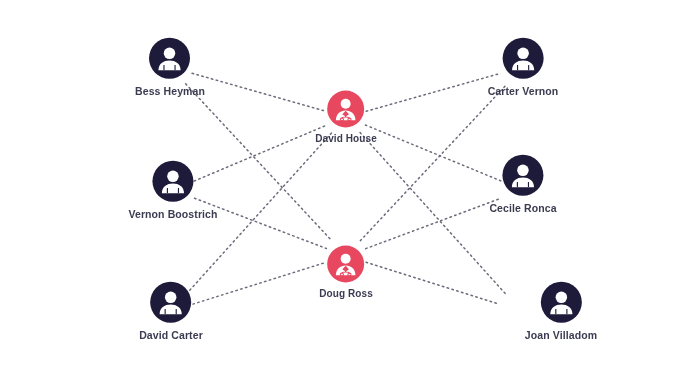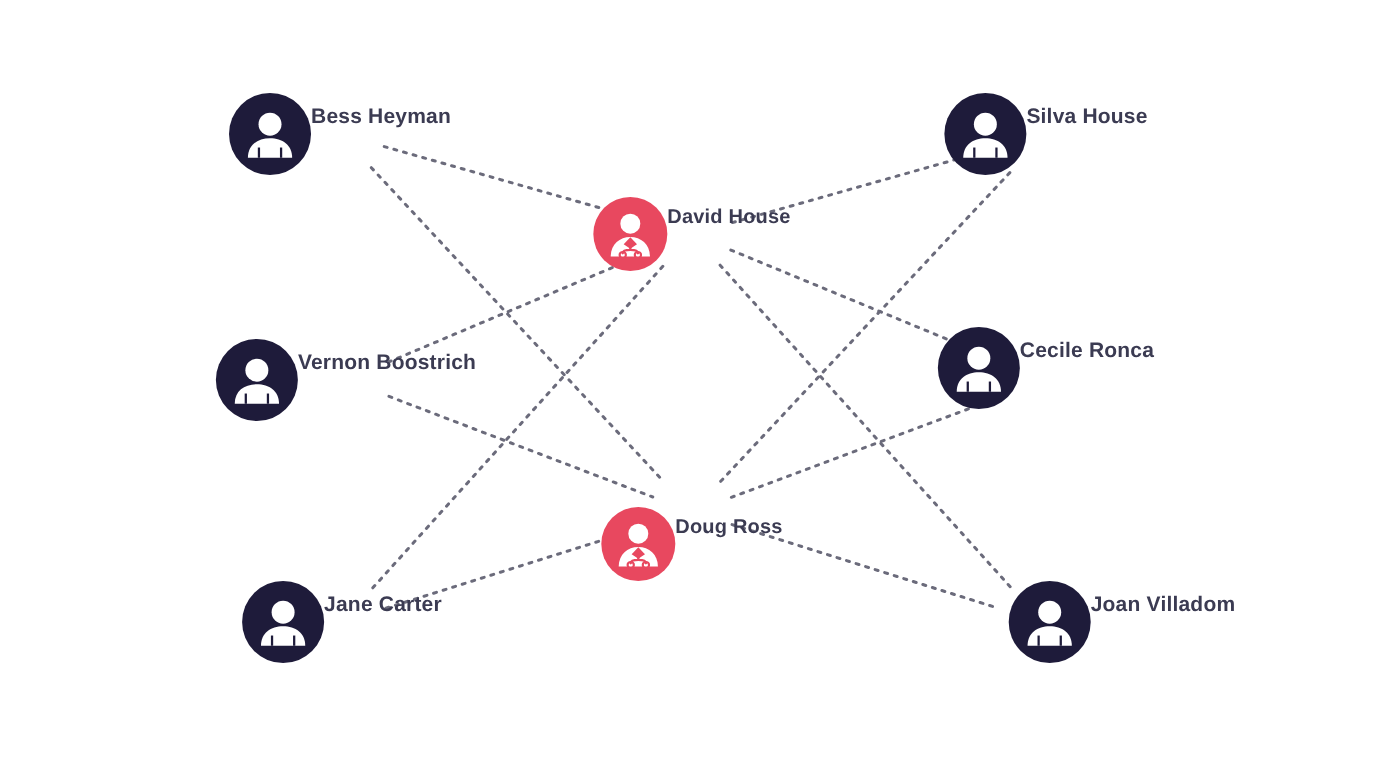--- a/index.html
+++ b/index.html
@@ -25,22 +25,22 @@
     position: absolute;
     left: 0;
     top: 0;
     width: 693px;
     height: 390px;
   }
   .node {
     position: absolute;
     transform: translate(-50%, -50%);
     display: flex;
-    flex-direction: row;
-    align-items: flex-start;
+    flex-direction: column;
+    align-items: center;
   }
   .node-circle {
     border-radius: 50%;
     display: flex;
     align-items: center;
     justify-content: center;
   }
   .node-peripheral .node-circle {
     width: 41px;
     height: 41px;
@@ -108,21 +108,21 @@
       </div>
       <div class="node node-peripheral" style="left: 171px; top: 311px;">
         <div class="node-circle">
           <svg viewBox="0 0 40 40" width="41" height="41">
             <circle cx="20" cy="15.2" r="5.6" fill="#ffffff"></circle>
             <path d="M9.2 31.6 C9.2 25.3 14.0 22.1 20 22.1 C26.0 22.1 30.8 25.3 30.8 31.6 Z" fill="#ffffff"></path>
             <rect x="14.05" y="26.6" width="1.1" height="5.0" fill="#1e1b3a"></rect>
             <rect x="24.85" y="26.6" width="1.1" height="5.0" fill="#1e1b3a"></rect>
           </svg>
         </div>
-        <div class="node-label">Jane Carter</div>
+        <div class="node-label">David Carter</div>
       </div>
       <div class="node node-central" style="left: 346px; top: 117px;">
         <div class="node-circle">
           <svg viewBox="0 0 40 40" width="37" height="37">
             <circle cx="20" cy="14.4" r="5.4" fill="#ffffff"></circle>
             <path d="M9.4 32.2 C9.4 25.6 14.2 21.6 20 21.6 C25.8 21.6 30.6 25.6 30.6 32.2 Z" fill="#ffffff"></path>
             <path d="M20 21.8 L16.4 25.6 L20 28.0 L23.6 25.6 Z" fill="#e8485f"></path>
             <path d="M20 26.4 L20 28.6 M20 28.6 C17.2 28.6 15.9 29.4 15.9 30.4 M20 28.6 C22.8 28.6 24.1 29.4 24.1 30.4" stroke="#e8485f" stroke-width="1.25" fill="none" stroke-linecap="round"></path>
             <circle cx="15.9" cy="31.4" r="1.7" fill="none" stroke="#e8485f" stroke-width="1.15"></circle>
             <circle cx="24.1" cy="31.4" r="1.7" fill="none" stroke="#e8485f" stroke-width="1.15"></circle>
@@ -145,21 +145,21 @@
       </div>
       <div class="node node-peripheral" style="left: 523px; top: 67px;">
         <div class="node-circle">
           <svg viewBox="0 0 40 40" width="41" height="41">
             <circle cx="20" cy="15.2" r="5.6" fill="#ffffff"></circle>
             <path d="M9.2 31.6 C9.2 25.3 14.0 22.1 20 22.1 C26.0 22.1 30.8 25.3 30.8 31.6 Z" fill="#ffffff"></path>
             <rect x="14.05" y="26.6" width="1.1" height="5.0" fill="#1e1b3a"></rect>
             <rect x="24.85" y="26.6" width="1.1" height="5.0" fill="#1e1b3a"></rect>
           </svg>
         </div>
-        <div class="node-label">Silva House</div>
+        <div class="node-label">Carter Vernon</div>
       </div>
       <div class="node node-peripheral" style="left: 523px; top: 184px;">
         <div class="node-circle">
           <svg viewBox="0 0 40 40" width="41" height="41">
             <circle cx="20" cy="15.2" r="5.6" fill="#ffffff"></circle>
             <path d="M9.2 31.6 C9.2 25.3 14.0 22.1 20 22.1 C26.0 22.1 30.8 25.3 30.8 31.6 Z" fill="#ffffff"></path>
             <rect x="14.05" y="26.6" width="1.1" height="5.0" fill="#1e1b3a"></rect>
             <rect x="24.85" y="26.6" width="1.1" height="5.0" fill="#1e1b3a"></rect>
           </svg>
         </div>

